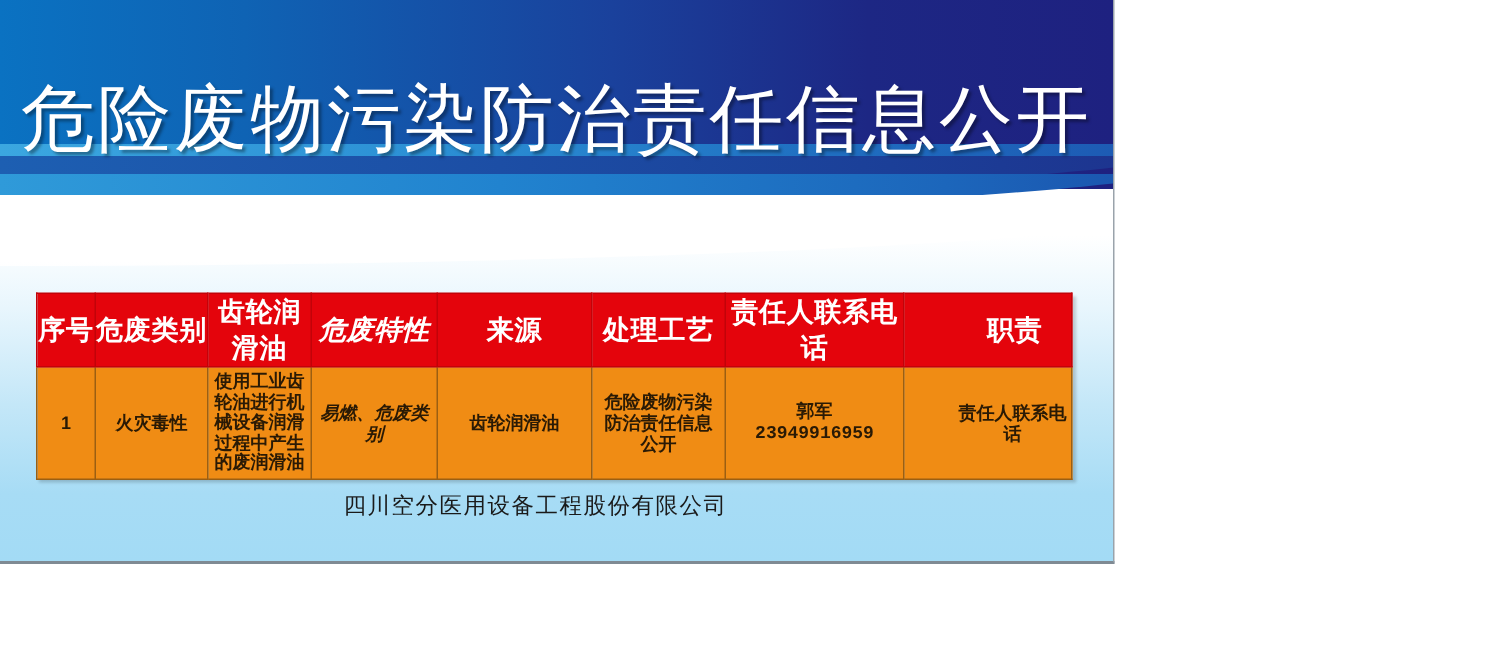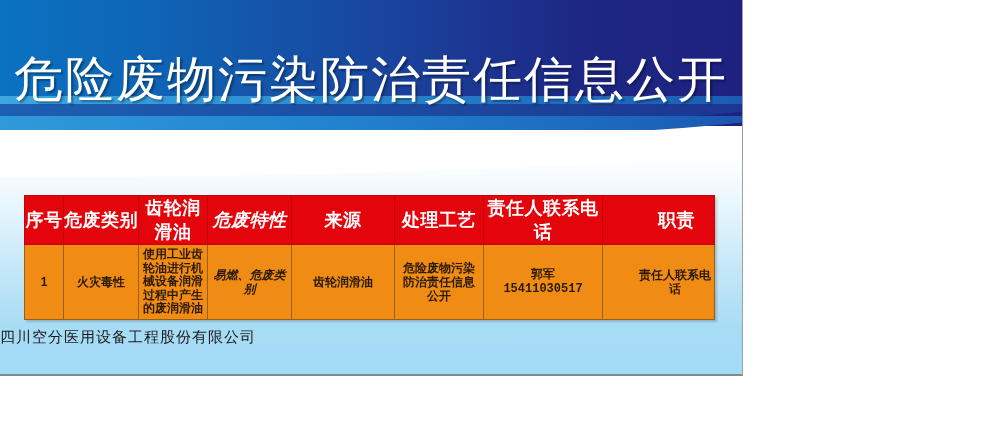--- a/index.html
+++ b/index.html
@@ -60,21 +60,21 @@
   }
   tbody td{
     background:#f08c14;color:#2a1a05;font-size:12px;font-weight:bold;
     text-align:center;vertical-align:middle;height:70px;
     line-height:14px;padding:2px 3px;
   }
   td.narrow{line-height:13.5px;}
   .c0{width:38px;}.c1{width:74px;}.c2{width:68px;}.c3{width:83px;font-style:italic;}
   .c4{width:102px;}.c5{width:88px;margin-top:44px;}.c6{width:118px;font-family:Liberation Mono, monospace;}.c7{width:75px;padding-left:36px;}
   #company{
-    position:absolute;left:0;top:328px;width:714px;text-align:left;
+    position:absolute;left:0;top:328px;width:714px;text-align:center;
     font-size:15px;color:#1a1a1a;letter-spacing:1px;
     font-family:"DejaVu Sans","Liberation Sans",sans-serif;
   }
 </style>
 </head>
 <body>
 
 <div id="poster">
 
   <div id="banner">
@@ -102,21 +102,21 @@
       <tbody>
         <tr>
           <td class="c0">1</td>
           <td class="c1">火灾毒性</td>
           <td class="c2 narrow">使用工业齿轮油进行机械设备润滑过程中产生的废润滑油</td>
           <td class="c3">易燃、危废类别</td>
           <td class="c4">齿轮润滑油</td>
           <td class="c5">危险废物污染防治责任信息公开</td>
           <td class="c6">
             <div>郭军</div>
-            <div>15411030517</div>
+            <div>23949916959</div>
           </td>
           <td class="c7">责任人联系电话</td>
         </tr>
       </tbody>
     </table>
   </div>
 
   <div id="company">四川空分医用设备工程股份有限公司</div>
 </div>
 

